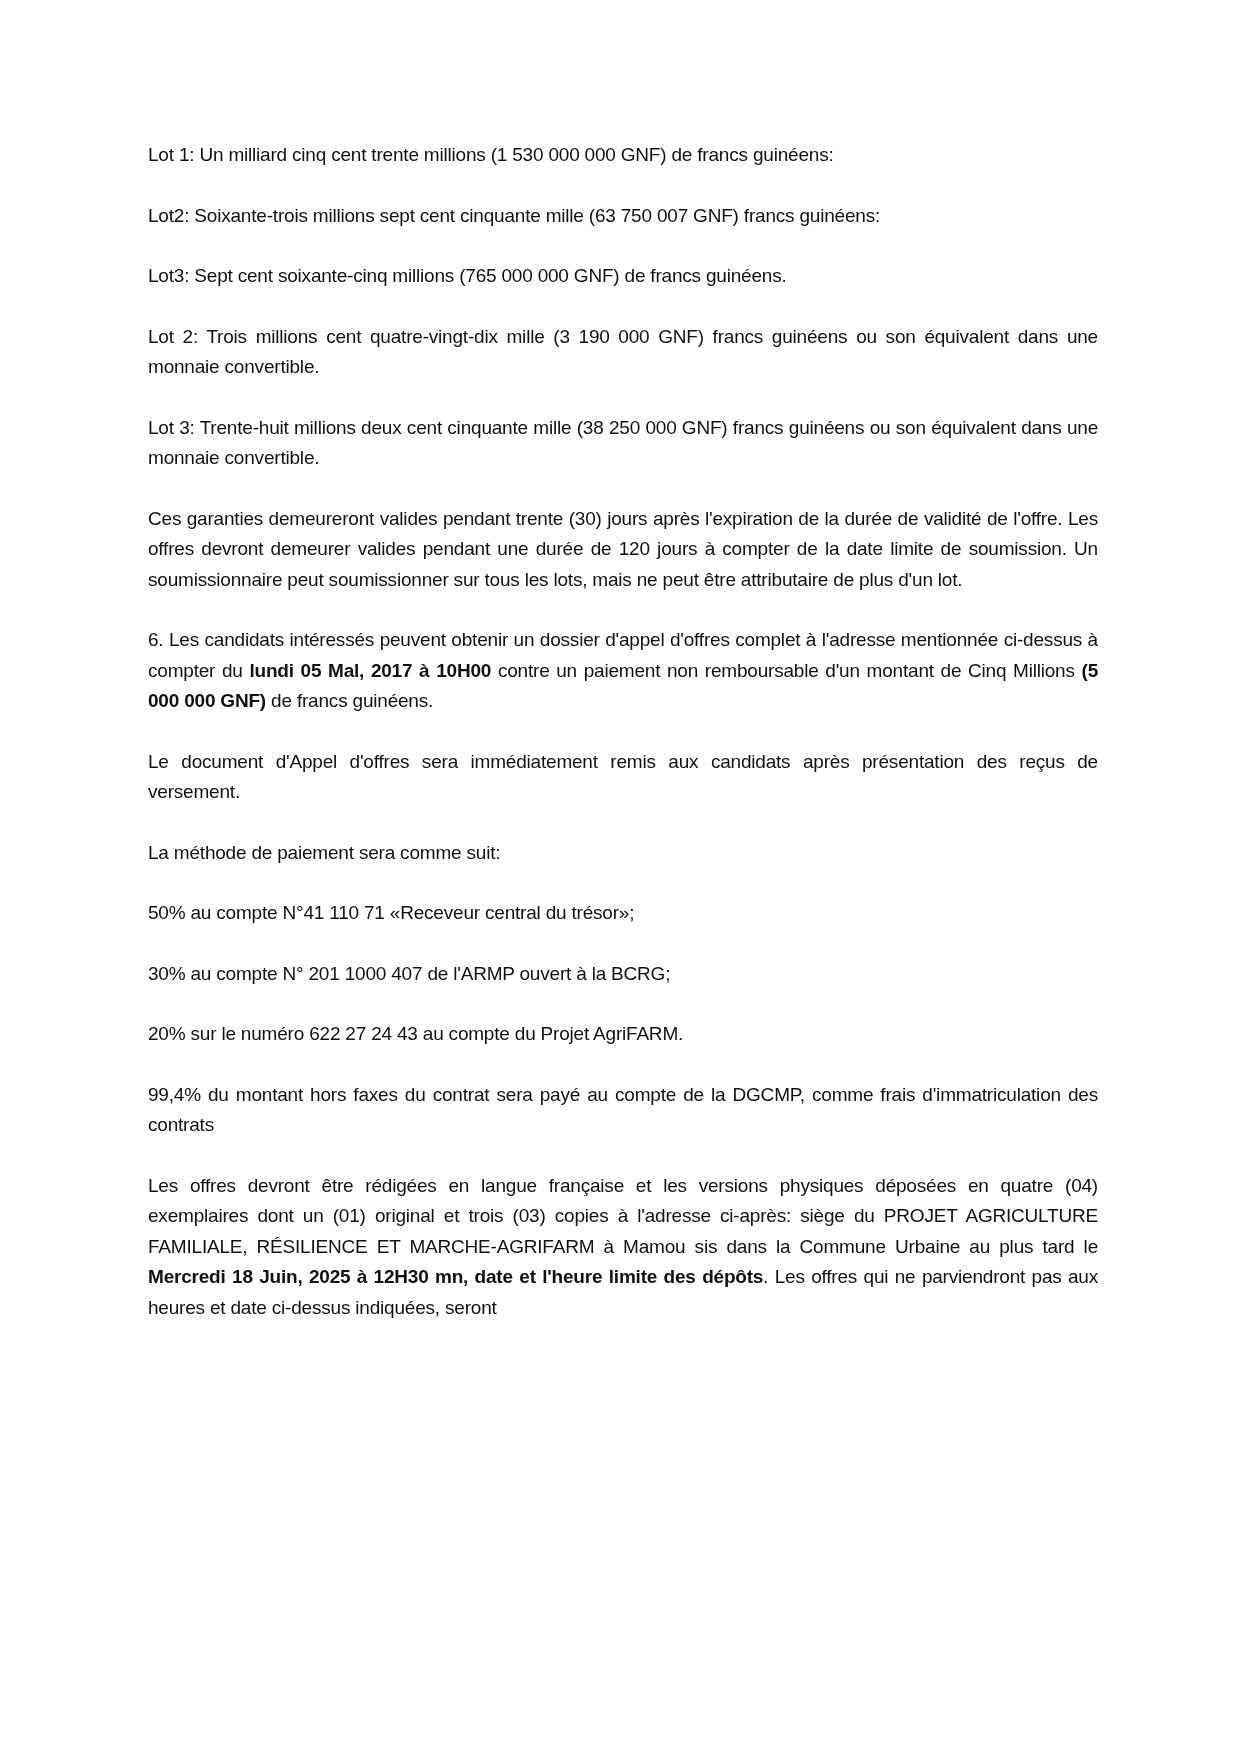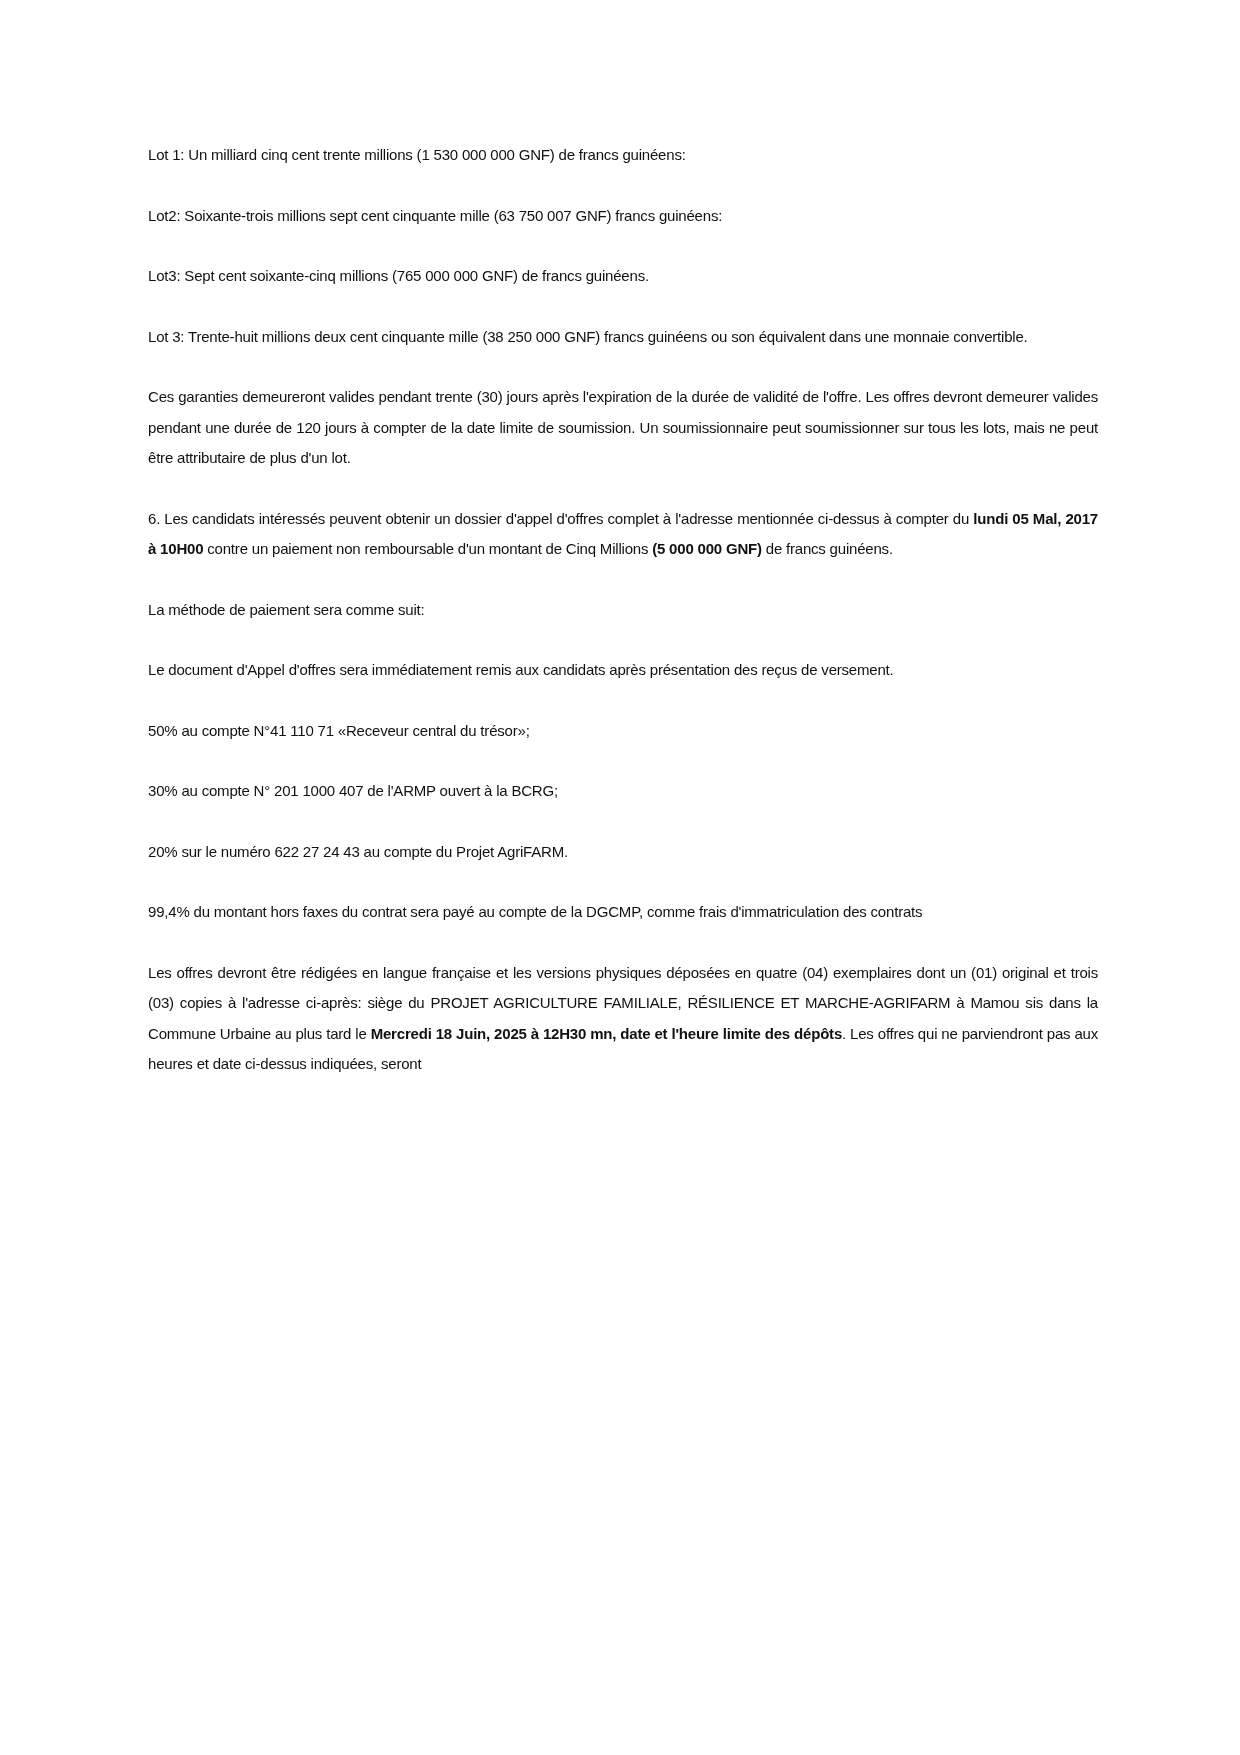--- a/index.html
+++ b/index.html
@@ -1,32 +1,33 @@
 <!DOCTYPE html>
 <html><head>
 <meta charset="utf-8">
 <style>
   html, body { margin:0; padding:0; background:#ffffff; }
   body { width:1240px; height:1755px; position:relative; overflow:hidden;
          font-family:"Liberation Sans", sans-serif; color:#111; }
   .page { position:absolute; left:148px; top:140px; width:950px; }
-  p { margin:0; font-size:15px; line-height:30.5px; text-align:justify; letter-spacing:-0.2px; }
+  p { margin:0; font-size:19px; line-height:30.5px; text-align:justify; letter-spacing:-0.2px; }
   .gap { margin-bottom:30px; }
   b { font-weight:bold; }
 </style>
 </head>
 <body>
 
 <div class="page">
   <p class="gap">Lot 1: Un milliard cinq cent trente millions (1 530 000 000 GNF) de francs guinéens:</p>
   <p class="gap">Lot2: Soixante-trois millions sept cent cinquante mille (63 750 007 GNF) francs guinéens:</p>
   <p class="gap">Lot3: Sept cent soixante-cinq millions (765 000 000 GNF) de francs guinéens.</p>
+  <p class="gap">Lot 2: Trois millions cent quatre-vingt-dix mille (3 190 000 GNF) francs guinéens ou son équivalent dans une monnaie convertible.</p>
   <p class="gap">Lot 3: Trente-huit millions deux cent cinquante mille (38 250 000 GNF) francs guinéens ou son équivalent dans une monnaie convertible.</p>
   <p class="gap">Ces garanties demeureront valides pendant trente (30) jours après l'expiration de la durée de validité de l'offre. Les offres devront demeurer valides pendant une durée de 120 jours à compter de la date limite de soumission. Un soumissionnaire peut soumissionner sur tous les lots, mais ne peut être attributaire de plus d'un lot.</p>
   <p class="gap"><span>6. Les candidats intéressés peuvent obtenir un dossier d'appel d'offres complet à l'adresse mentionnée ci-dessus à compter du </span><b>lundi 05 Mal, 2017 à 10H00</b><span> contre un paiement non remboursable d'un montant de Cinq Millions </span><b>(5 000 000 GNF)</b><span> de francs guinéens.</span></p>
+  <p class="gap">Le document d'Appel d'offres sera immédiatement remis aux candidats après présentation des reçus de versement.</p>
   <p class="gap">La méthode de paiement sera comme suit:</p>
-  <p class="gap">Le document d'Appel d'offres sera immédiatement remis aux candidats après présentation des reçus de versement.</p>
   <p class="gap">50% au compte N°41 110 71 «Receveur central du trésor»;</p>
   <p class="gap">30% au compte N° 201 1000 407 de l'ARMP ouvert à la BCRG;</p>
   <p class="gap">20% sur le numéro 622 27 24 43 au compte du Projet AgriFARM.</p>
   <p class="gap">99,4% du montant hors faxes du contrat sera payé au compte de la DGCMP, comme frais d'immatriculation des contrats</p>
   <p><span>Les offres devront être rédigées en langue française et les versions physiques déposées en quatre (04) exemplaires dont un (01) original et trois (03) copies à l'adresse ci-après: siège du PROJET AGRICULTURE FAMILIALE, RÉSILIENCE ET MARCHE-AGRIFARM à Mamou sis dans la Commune Urbaine au plus tard le </span><b>Mercredi 18 Juin, 2025 à 12H30 mn, date et l'heure limite des dépôts</b><span>. Les offres qui ne parviendront pas aux heures et date ci-dessus indiquées, seront</span></p>
 </div>
 
 </body></html>

